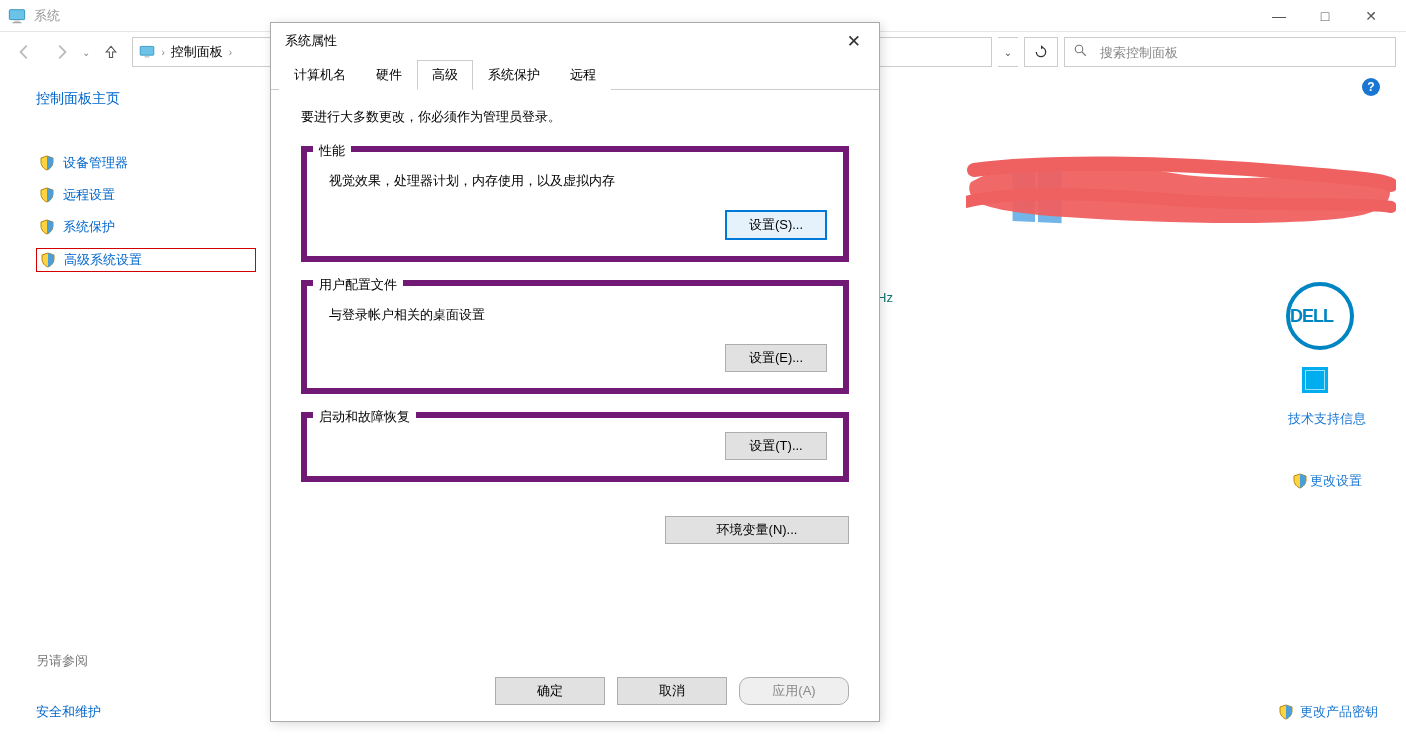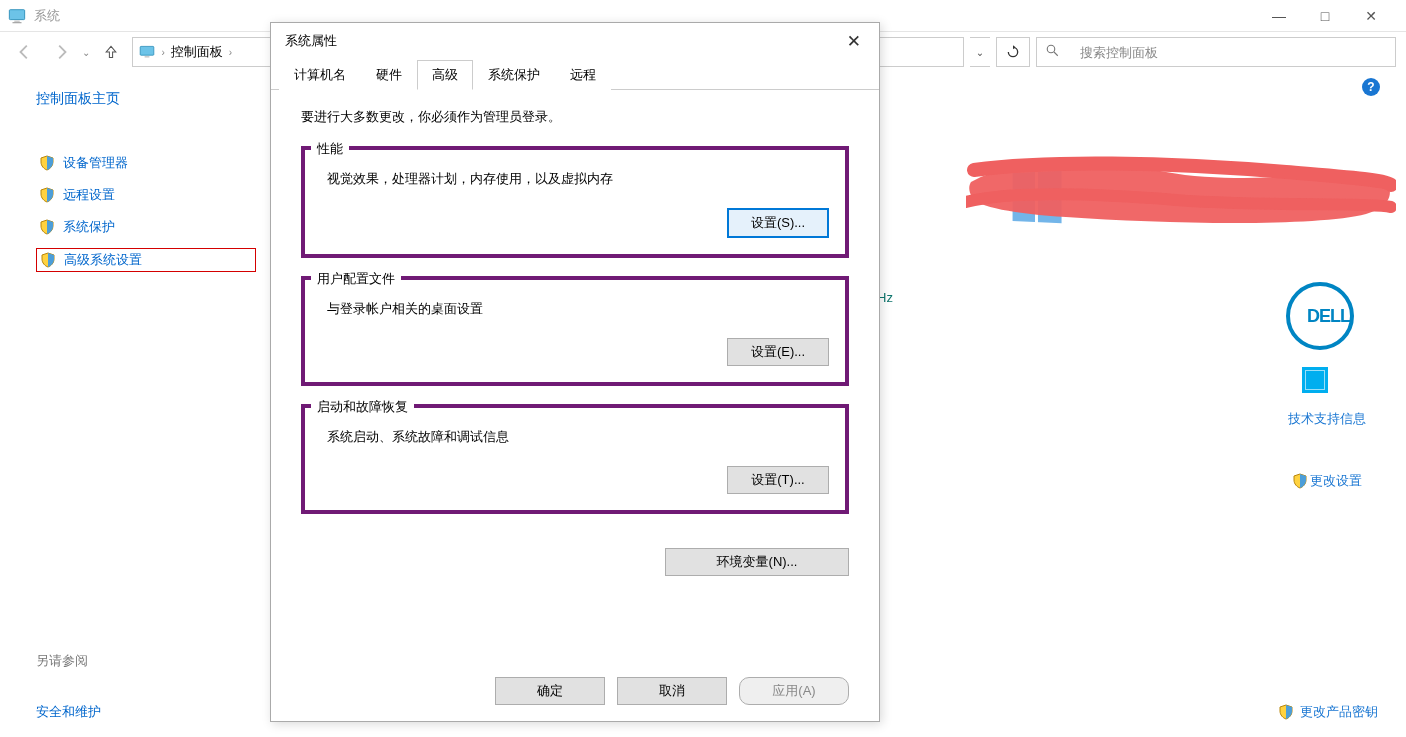--- a/index.html
+++ b/index.html
@@ -74,27 +74,27 @@
       display:flex; align-items:center; justify-content:center;
       border-top:1px solid #ccc; border-bottom:1px solid #ccc;
       color:#555; font-size:10px;
     }
     .refresh-box {
       width: 34px; height: 30px;
       border:1px solid #ccc;
       display:flex; align-items:center; justify-content:center;
     }
     .search-box {
-      width: 360px;
+      width: 332px;
       height: 30px;
       border: 1px solid #ccc;
       display: flex;
       align-items: center;
       padding: 0 8px;
-      gap: 20px;
+      gap: 12px;
     }
     .search-box input {
       border: none;
       outline: none;
       flex: 1;
       font-size: 13px;
       color: #333;
     }
     .search-box input::placeholder { color: #888; }
 
@@ -185,21 +185,21 @@
       font-size: 13px;
       color: #0f766e;
     }
 
     .dell-logo {
       position:absolute;
       top: 210px; right: 52px;
       width:68px; height:68px;
       border:4px solid #0085c3;
       border-radius:50%;
-      display:flex; align-items:center; justify-content:flex-end;
+      display:flex; align-items:center; justify-content:flex-start;
       color:#0085c3; font-weight:bold; font-size:18px;
       letter-spacing: -1px;
     }
 
     .energy-badge {
       position:absolute;
       top: 295px; right: 78px;
       width:26px; height:26px;
       background:#00aeef;
     }
@@ -271,21 +271,21 @@
       border-bottom: 1px solid #fff;
       background:#fff;
     }
     .dialog-body {
       flex:1;
       padding: 18px 30px 10px 30px;
       font-size:13px;
     }
     .admin-note { font-size: 13px; margin-bottom: 20px; }
     .groupbox {
-      border: 4px solid #701a75;
+      border: 6px solid #701a75;
       padding: 14px 16px 16px 16px;
       margin-bottom: 18px;
       position: relative;
     }
     .groupbox-title {
       position: absolute;
       top: -10px; left: 6px;
       background: #fff;
       padding: 0 6px;
       font-size: 13px;
@@ -532,21 +532,20 @@
     <div class="groupbox">
       <div class="groupbox-title">用户配置文件</div>
       <div class="groupbox-desc">与登录帐户相关的桌面设置</div>
       <div class="groupbox-btnrow">
         <button class="win-button">设置(E)...</button>
       </div>
     </div>
 
     <div class="groupbox">
       <div class="groupbox-title">启动和故障恢复</div>
-      <div class="groupbox-desc">系统启动、系统故障和调试信息</div>
       <div class="groupbox-btnrow">
         <button class="win-button">设置(T)...</button>
       </div>
     </div>
   </div>
 
   <div class="env-row">
     <button class="win-button env-btn">环境变量(N)...</button>
   </div>
 

